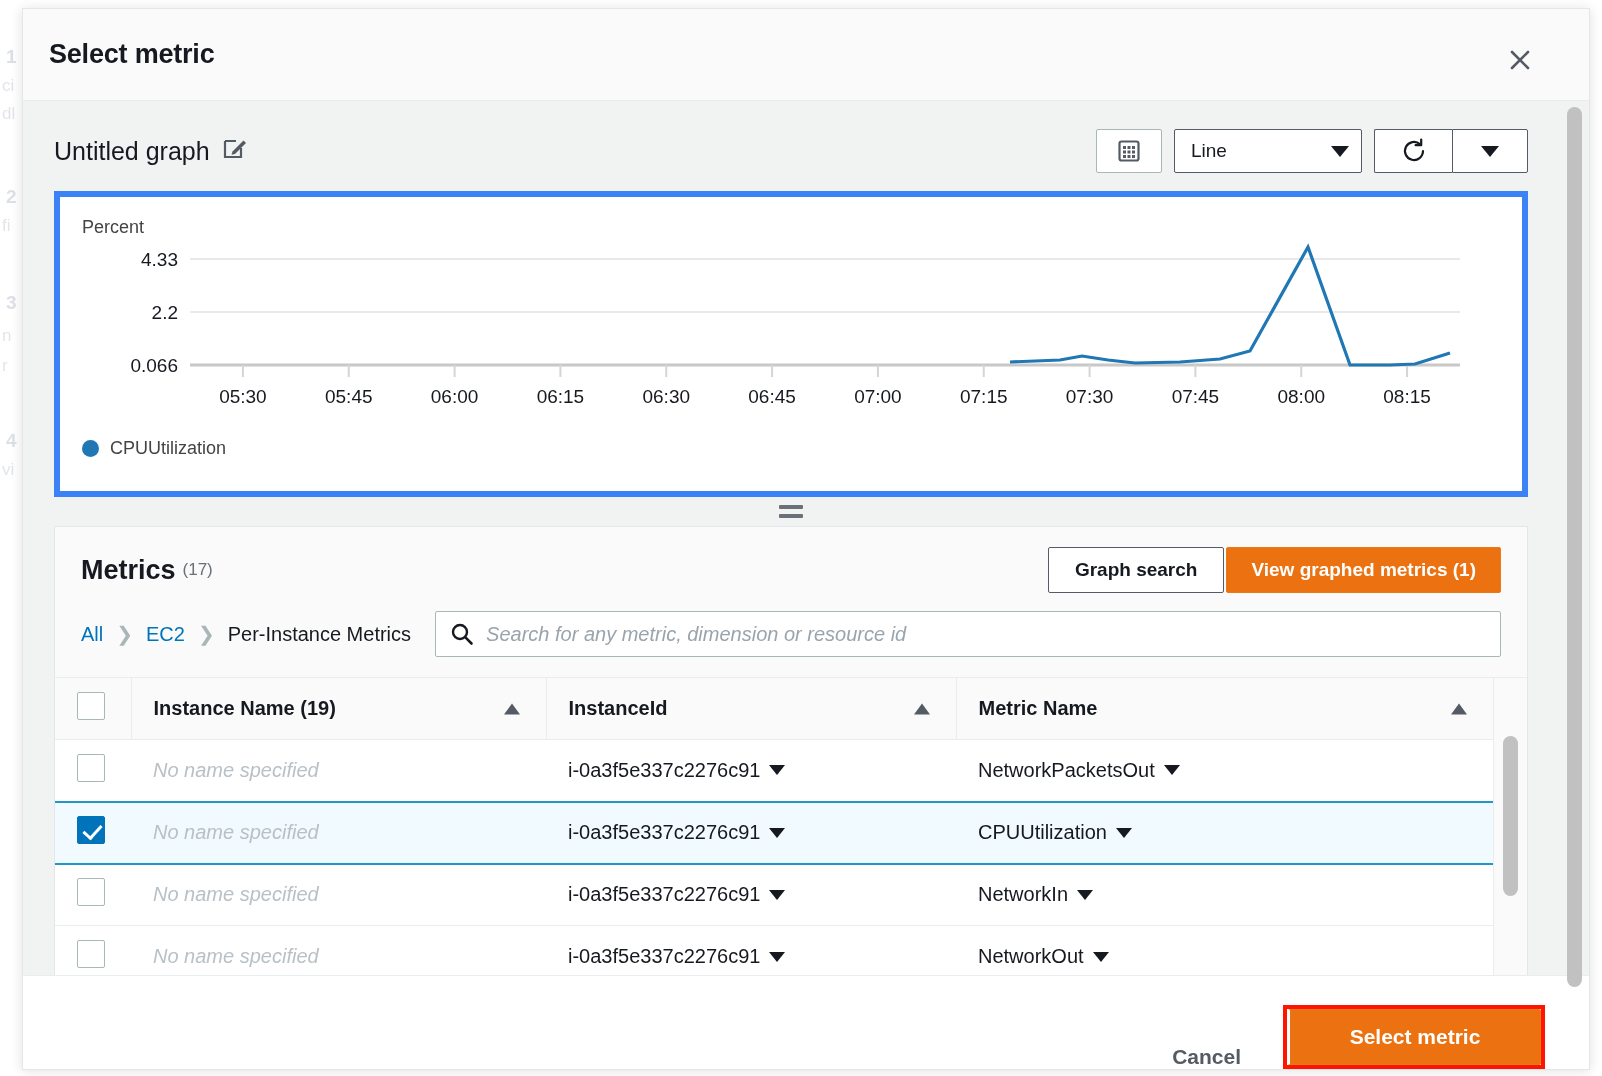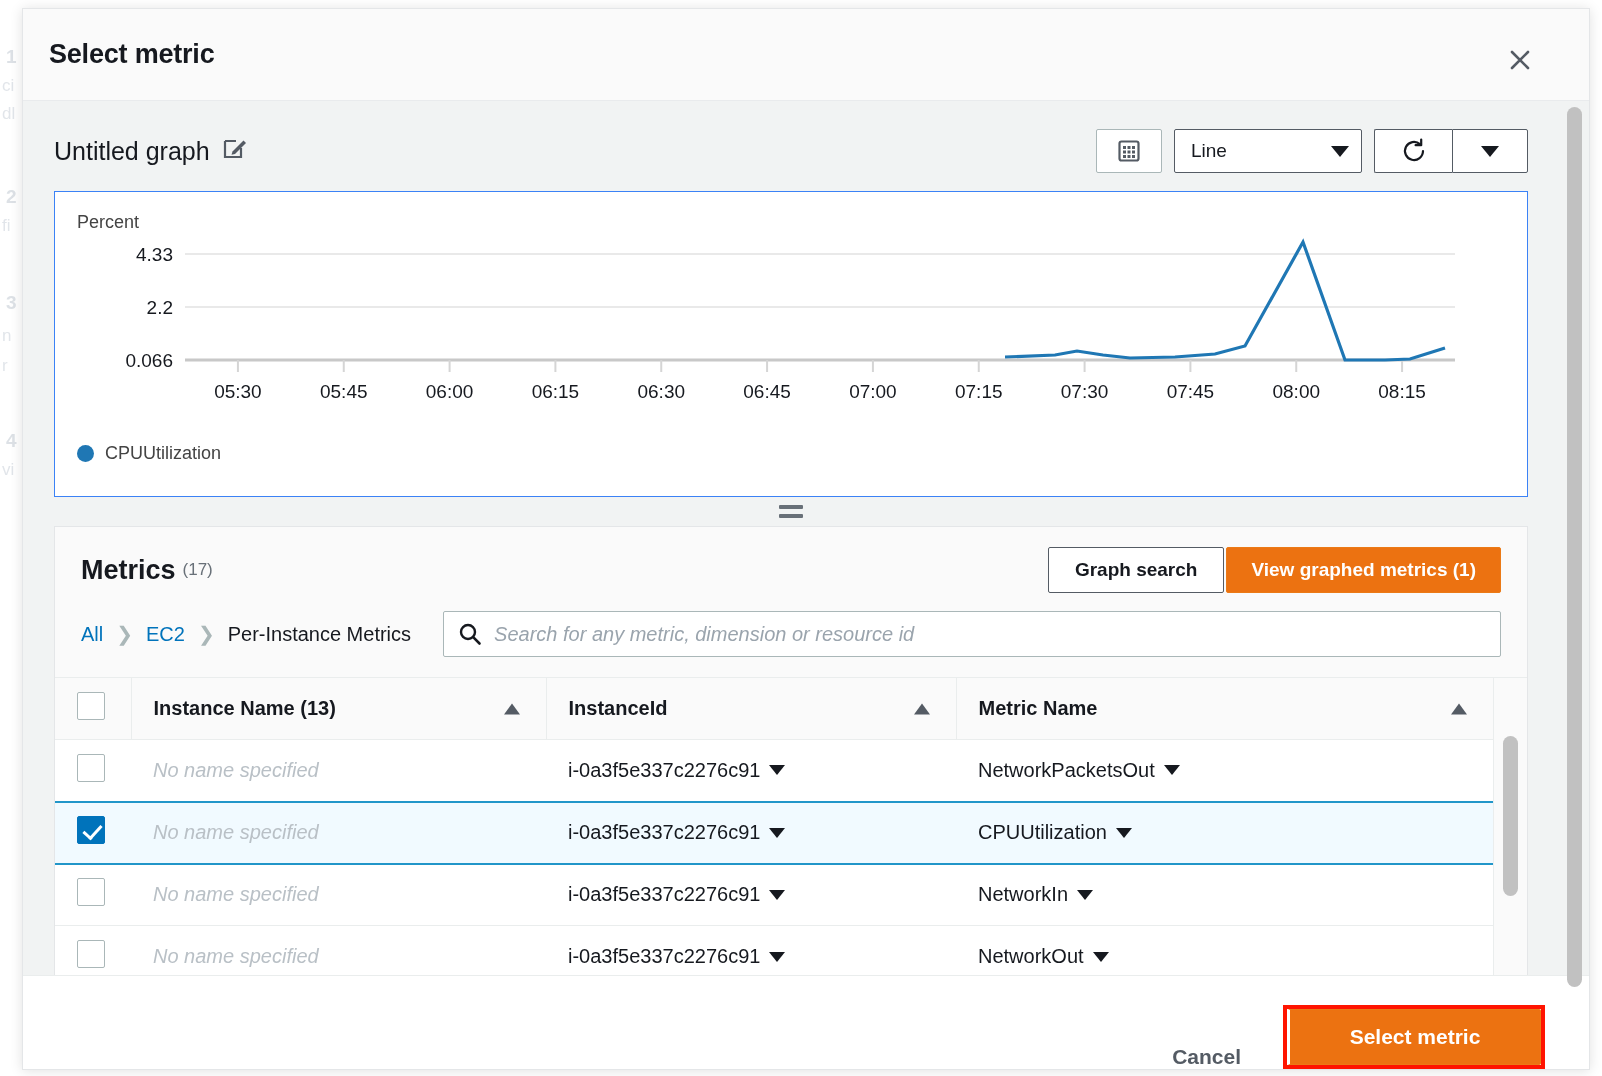--- a/index.html
+++ b/index.html
@@ -125,21 +125,21 @@
   #refresh-dd-btn { width: 76px; border-radius: 0 2px 2px 0; }
   .caret-down {
     width: 0; height: 0;
     border-left: 9px solid transparent;
     border-right: 9px solid transparent;
     border-top: 11px solid #16191f;
   }
 
   #graph-card {
     background: #fff;
-    border: 1px solid #3b82f6;
+    border: 6px solid #3b82f6;
     height: 306px;
     position: relative;
     padding: 0;
     text-align: right;
   }
   #chart-unit {
     position: absolute; left: 22px; top: 20px;
     font-size: 18px; color: #444;
   }
   #legend {
@@ -189,21 +189,21 @@
   #view-graphed-btn {
     height: 46px; padding: 0 24px;
     border: 1px solid #eb7a16; background: #ec7211; color: #fff;
     border-radius: 2px; font-size: 19px; font-weight: 700;
     cursor: pointer;
   }
 
   #filter-row {
     display: flex; align-items: center;
     padding: 0 26px 20px 26px;
-    gap: 12px;
+    gap: 4px;
   }
   #breadcrumb { display: flex; align-items: center; gap: 13px; font-size: 20px; }
   .bc-link { color: #0073bb; cursor: pointer; }
   .bc-current { color: #16191f; }
   .bc-sep { color: #aab7b8; font-size: 20px; }
   #search-box {
     flex: 1 1 auto;
     margin-left: 20px;
     height: 46px;
     background: #fff;
@@ -507,21 +507,21 @@
 
         <div id="table-wrap">
           <div id="table-scroll">
             <table>
               <thead>
                 <tr>
                   <th class="c-check">
                     <span class="cb"></span>
                   </th>
                   <th class="c-name">
-                    <span>Instance Name  (13)</span>
+                    <span>Instance Name  (19)</span>
                     <span class="sort-caret"></span>
                   </th>
                   <th class="c-id">
                     <span>InstanceId</span>
                     <span class="sort-caret"></span>
                   </th>
                   <th class="c-metric">
                     <span>Metric Name</span>
                     <span class="sort-caret"></span>
                   </th>

